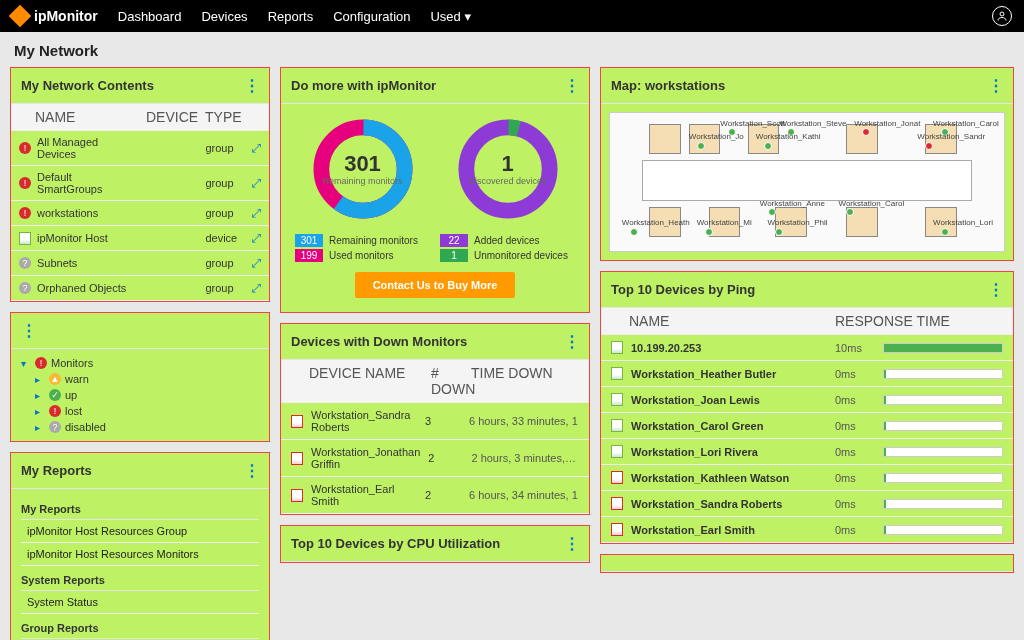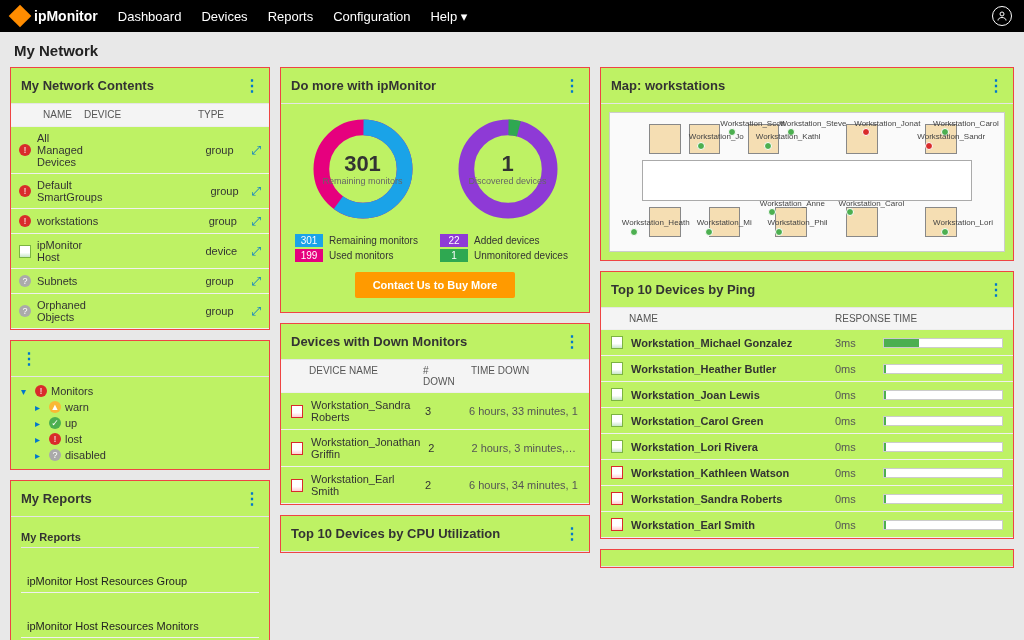--- a/index.html
+++ b/index.html
@@ -11,36 +11,36 @@
 .nav-user { margin-left: auto; width: 20px; height: 20px; border-radius: 50%; border: 1.5px solid #fff; display: flex; align-items: center; justify-content: center; color: #fff; font-size: 11px; }
 .page-title { padding: 10px 14px 8px; font-weight: bold; font-size: 15px; color: #222; }
 .grid { display: flex; gap: 10px; padding: 0 10px 10px; }
 .col { display: flex; flex-direction: column; gap: 10px; }
 .col-l { width: 260px; flex-shrink: 0; }
 .col-m { width: 310px; flex-shrink: 0; }
 .col-r { flex: 1; }
 .card { background: #bef264; border: 1px solid #ef4444; }
 .card-header { display: flex; align-items: center; justify-content: space-between; padding: 8px 10px; font-weight: bold; font-size: 13px; border-bottom: 1px solid #e5e5e5; }
 .card-menu { color: #0077cc; cursor: pointer; font-size: 16px; letter-spacing: -1px; }
-.tbl-head { display: flex; background: #f4f4f4; font-size: 10px; color: #555; padding: 5px 8px; gap: 12px; border-bottom: 1px solid #eee; }
+.tbl-head { display: flex; background: #f4f4f4; font-size: 14px; color: #555; padding: 5px 8px; gap: 4px; border-bottom: 1px solid #eee; }
 .tbl-row { display: flex; align-items: center; padding: 5px 8px; gap: 6px; border-bottom: 1px solid #f0f0f0; font-size: 11px; }
 .stat-icon { width: 12px; height: 12px; border-radius: 50%; display: inline-flex; align-items: center; justify-content: center; font-size: 9px; color: #fff; flex-shrink: 0; }
 .red { background: #d92b2b; }
 .gray { background: #aaa; }
 .green { background: #4caf50; }
 .yellow { background: #f9b934; }
 .doc { display:inline-block; width: 12px; height: 13px; border: 1px solid #7cb342; background: linear-gradient(#fff 60%, #c8e6c9); flex-shrink:0; }
 .doc-red { border-color: #d92b2b; background: linear-gradient(#fff 60%, #ffcdd2); }
 .expand { color: #0077cc; font-size: 12px; cursor: pointer; flex-shrink: 0; }
 .tree { padding: 6px 10px; font-size: 11px; }
 .tree-row { display: flex; align-items: center; gap: 4px; padding: 2px 0; }
 .caret { color: #0077cc; font-size: 10px; cursor: pointer; width: 10px; }
 .reports { padding: 6px 10px; font-size: 11px; }
 .rpt-section { font-weight: bold; padding: 6px 0 4px; border-bottom: 1px solid #e5e5e5; margin-top:2px;}
-.rpt-link { padding: 5px 6px; border-bottom: 1px solid #f0f0f0; color: #222; cursor: pointer; margin-top: 22px; }
+.rpt-link { padding: 5px 6px; border-bottom: 1px solid #f0f0f0; color: #222; cursor: pointer; }
 .license-body { padding: 10px 14px 14px; }
 .lic-title { font-weight: bold; font-size: 13px; margin-bottom: 6px; }
 .lic-sub { font-size: 11px; color: #666; line-height: 1.4; margin-bottom: 10px; }
 .donuts { display: flex; justify-content: space-around; gap: 10px; margin-bottom:10px;}
 .donut { position: relative; width: 110px; height: 110px; }
 .donut svg { width: 100%; height: 100%; }
 .donut-center { position: absolute; inset: 0; display: flex; flex-direction: column; align-items: center; justify-content: center; }
 .donut-num { font-size: 22px; font-weight: bold; }
 .donut-lbl { font-size: 9px; color: #666; text-align: center; line-height: 1.1; }
 .legend { display: grid; grid-template-columns: 1fr 1fr; gap: 2px 10px; font-size: 10px; margin-bottom: 10px; }
@@ -54,35 +54,35 @@
 .ws-dot { position: absolute; width: 8px; height: 8px; border-radius: 50%; border: 1px solid #fff; }
 .bar-bg { flex:1; height: 10px; border: 1px solid #ccc; background: #fff; position: relative; }
 .bar-fill { position: absolute; left: 0; top: 0; bottom: 0; }
 .ping-val, .load-val { width: 40px; font-size: 11px; color: #555; text-align: left; }
 .dd-row { display:flex; align-items:center; padding:6px 10px; gap:8px; border-bottom:1px solid #f0f0f0; font-size:11px;}
 .dd-name{flex:1;}
 .dd-count{width:36px; text-align:left;}
 .dd-time{width:110px; color:#555; white-space:nowrap; overflow:hidden; text-overflow:ellipsis;}
 .nc-name{flex:1;}
 .nc-dev{width:55px;}
-.nc-type{width:40px;margin-left:48px;}
+.nc-type{width:40px;}
 </style>
 </head>
 <body>
 
 <div class="topnav">
   <div class="brand">
     <span class="brand-icon"></span>
     <span>ipMonitor</span>
   </div>
   <span class="nav-item">Dashboard</span>
   <span class="nav-item">Devices</span>
   <span class="nav-item">Reports</span>
   <span class="nav-item">Configuration</span>
-  <span class="nav-item"><span>Help</span> <span>▾</span></span>
+  <span class="nav-item"><span>Used</span> <span>▾</span></span>
   <span class="nav-user">
     <svg width="12" height="12" viewBox="0 0 24 24" fill="none" stroke="#fff" stroke-width="2">
         <circle cx="12" cy="8" r="4"></circle>
         <path d="M4 21c0-4 4-6 8-6s8 2 8 6"></path>
       </svg>
   </span>
 </div>
 
 <div class="page-title">My Network</div>
 
@@ -346,24 +346,24 @@
       <span>Top 10 Devices by Ping</span>
       <span class="card-menu">⋮</span>
     </div>
     <div class="tbl-head" style="padding-left:28px">
       <span style="flex:1">NAME</span>
       <span style="width:170px">RESPONSE TIME</span>
     </div>
     <div id="ping-rows">
           <div class="dd-row">
     <span class="doc"></span>
-    <span style="flex:1;font-weight:bold">Workstation_Michael Gonzalez</span>
-    <span class="ping-val">3ms</span>
-    <div class="bar-bg" style="max-width:120px">
-              <div class="bar-fill" style="width:30%;background:#4caf50"></div>
+    <span style="flex:1;font-weight:bold">10.199.20.253</span>
+    <span class="ping-val">10ms</span>
+    <div class="bar-bg" style="max-width:120px">
+              <div class="bar-fill" style="width:100%;background:#4caf50"></div>
             </div>
   </div>
           <div class="dd-row">
     <span class="doc"></span>
     <span style="flex:1;font-weight:bold">Workstation_Heather Butler</span>
     <span class="ping-val">0ms</span>
     <div class="bar-bg" style="max-width:120px">
               <div class="bar-fill" style="width:2%;background:#4caf50"></div>
             </div>
   </div>

